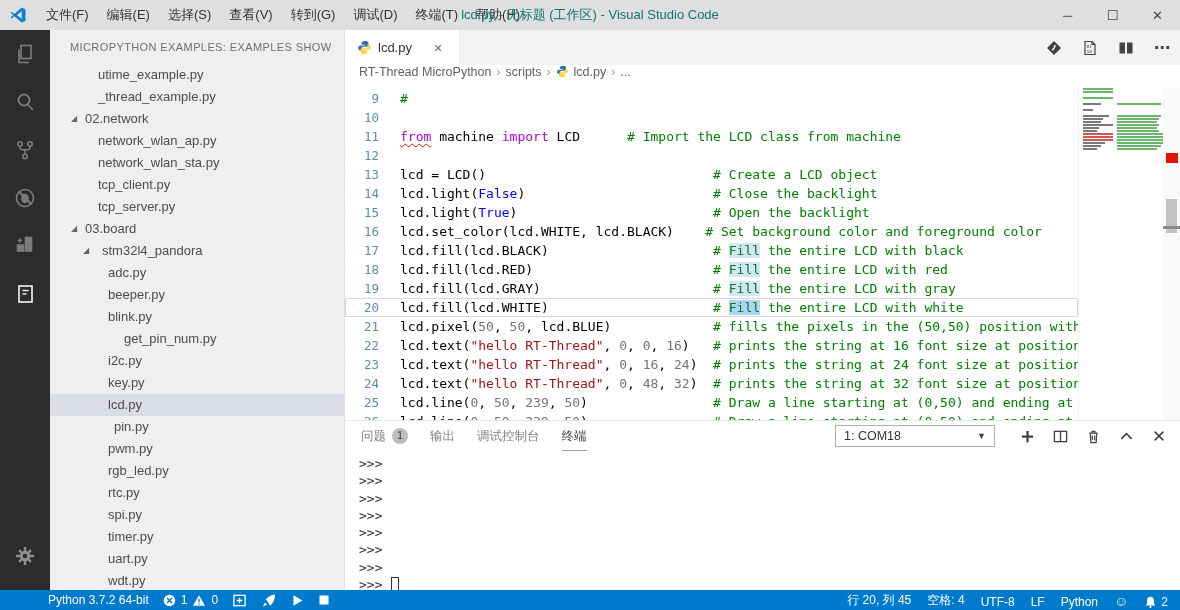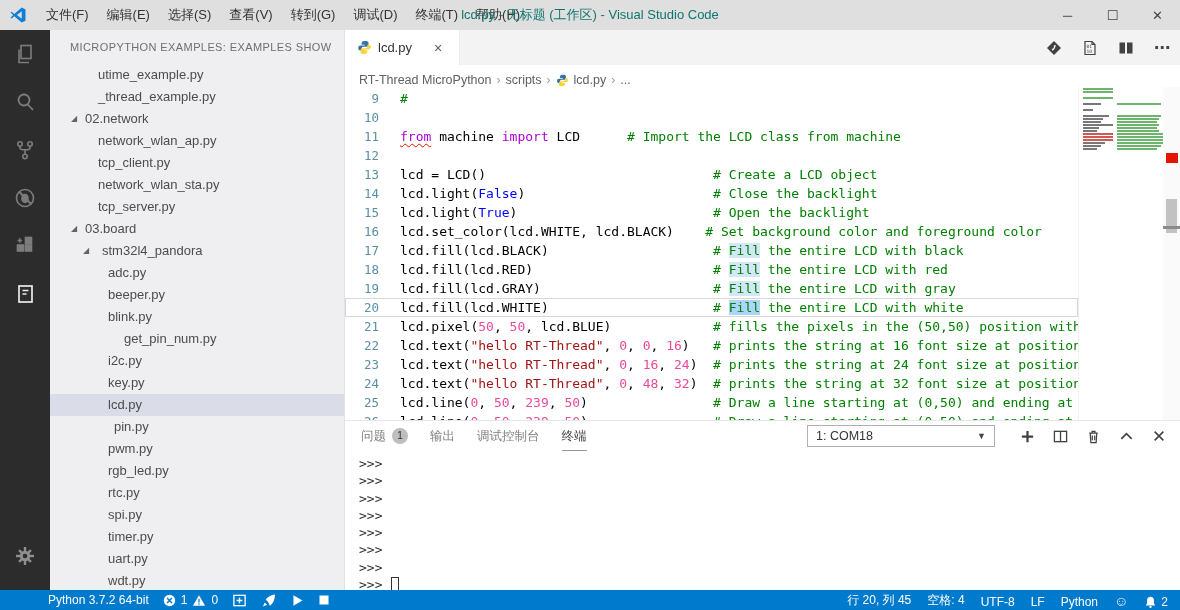--- a/index.html
+++ b/index.html
@@ -31,56 +31,56 @@
   .tree-label { position:absolute; top:0; }
 
   
   .editor-area { position:absolute; top:30px; left:345px; right:0; bottom:20px; display:flex; flex-direction:column; background:#fff; }
   .tabbar { height:35px; background:#f3f3f3; display:flex; align-items:stretch; position:relative; flex:0 0 auto; }
   .tab { background:#fff; display:flex; align-items:center; padding:0 10px 0 12px; width:115px; border-right:1px solid #ececec; }
   .tab-label { margin:0 22px 0 6px; color:#333; }
   .tab-close { color:#5a5a5a; font-size:14px; cursor:pointer; }
   .tab-actions { position:absolute; right:8px; top:0; height:35px; display:flex; align-items:center; gap:16px; }
   .tab-action { width:20px; height:20px; display:flex; align-items:center; justify-content:center; cursor:pointer; color:#424242; }
-  .breadcrumbs { height:22px; display:flex; align-items:flex-end; padding-left:14px; color:#616161; font-size:12.5px; background:#fff; flex:0 0 auto; gap:5px; }
+  .breadcrumbs { height:22px; display:flex; align-items:flex-start; padding-left:14px; color:#616161; font-size:12.5px; background:#fff; flex:0 0 auto; gap:5px; }
   .bc-sep { color:#9b9b9b; font-size:12px; }
   .bc-ellipsis { color:#616161; }
 
   .code-wrap { position:relative; flex:1 1 auto; overflow:hidden; background:#fff; }
   .code-scroll { position:absolute; top:2px; left:0; right:102px; bottom:0; overflow:hidden; }
   .code-line { display:flex; height:19px; line-height:19px; font-family:"DejaVu Sans Mono","Liberation Mono",monospace; font-size:13px; white-space:pre; position:relative; }
   .gutter { width:34px; flex:0 0 auto; text-align:right; color:#5b8fa6; font-size:12.5px; }
   .ltext { margin-left:21px; color:#000; }
   .code-line.current::before { content:""; position:absolute; left:0; right:0; top:0; bottom:0; border:1px solid #d7d7d7; pointer-events:none; }
   .tok-k { color:#af00db; }
   .tok-kq { color:#af00db; text-decoration:underline wavy #e51400; text-decoration-thickness:1px; text-underline-offset:2px; }
   .tok-c { color:#008000; }
   .tok-s { color:#a31515; }
-  .tok-n { color:#ec4899; }
+  .tok-n { color:#737373; }
   .tok-b { color:#0000ff; }
   .tok-hl { color:#008000; background:#d2e7fa; }
   .tok-hl2 { color:#008000; background:#add6ff; }
 
   
   .minimap { position:absolute; top:0; right:17px; width:85px; bottom:0; background:#fff; border-left:1px solid #f0f0f0; }
   .mm-row { height:2px; margin:1px 0 0 4px; position:relative; }
   .mm-seg { position:absolute; top:0; height:2px; }
   .overview { position:absolute; top:0; right:0; width:17px; bottom:0; background:#fafafa; }
   .ov-error { position:absolute; right:2px; top:66px; width:12px; height:10px; background:#e51400; }
   .ov-thumb { position:absolute; right:3px; top:112px; width:11px; height:34px; background:#c2c2c2; }
   .ov-line { position:absolute; right:0; top:139px; width:17px; height:3px; background:#8a8a8a; }
 
   
   .panel { height:170px; flex:0 0 auto; border-top:1px solid #e7e7e7; background:#fff; display:flex; flex-direction:column; }
   .panel-header { height:30px; display:flex; align-items:center; padding-left:16px; position:relative; flex:0 0 auto; }
   .panel-tab { margin-right:22px; color:#808080; font-size:12.5px; display:flex; align-items:center; gap:6px; height:30px; line-height:30px; cursor:pointer; }
   .panel-tab.active { color:#424242; border-bottom:1px solid #9b9b9b; }
   .panel-badge { background:#bebebe; color:#333; width:16px; height:16px; border-radius:50%; font-size:10px; display:flex; align-items:center; justify-content:center; }
   .panel-right { position:absolute; right:12px; top:0; height:30px; display:flex; align-items:center; gap:15px; }
-  .term-select { width:188px; height:22px; border:1px solid #afafaf; background:#fff; display:flex; align-items:center; padding:0 8px; color:#333; font-size:12.5px; justify-content:space-between; cursor:pointer; margin-right:8px; }
+  .term-select { width:160px; height:22px; border:1px solid #afafaf; background:#fff; display:flex; align-items:center; padding:0 8px; color:#333; font-size:12.5px; justify-content:space-between; cursor:pointer; margin-right:8px; }
   .panel-icon { width:18px; height:18px; display:flex; align-items:center; justify-content:center; color:#424242; cursor:pointer; }
   .terminal { flex:1; padding:4px 0 0 14px; font-family:"DejaVu Sans Mono","Liberation Mono",monospace; font-size:13px; color:#333; overflow:hidden; }
   .term-line { height:17.3px; line-height:17.3px; white-space:pre; }
   .term-cursor { display:inline-block; width:8px; height:14px; border:1px solid #333; vertical-align:-2px; margin-left:9px; }
 
   
   .statusbar { position:absolute; left:0; right:0; bottom:0; height:20px; background:#007acc; color:#fff; display:flex; align-items:center; font-size:12px; }
   .sb-left { display:flex; align-items:center; gap:14px; padding-left:48px; }
   .sb-right { margin-left:auto; display:flex; align-items:flex-end; gap:16px; padding-right:12px; }
   .sb-item { display:flex; align-items:center; gap:4px; cursor:pointer; white-space:nowrap; }
@@ -185,24 +185,24 @@
           <span class="tree-label" style="left: 48px;">_thread_example.py</span>
         </div>
         <div class="tree-row">
           <span class="tree-arrow" style="left: 21px;">◢</span>
           <span class="tree-label" style="left: 35px;">02.network</span>
         </div>
         <div class="tree-row">
           <span class="tree-label" style="left: 48px;">network_wlan_ap.py</span>
         </div>
         <div class="tree-row">
+          <span class="tree-label" style="left: 48px;">network_wlan_sta.py</span>
+        </div>
+        <div class="tree-row">
           <span class="tree-label" style="left: 48px;">tcp_client.py</span>
-        </div>
-        <div class="tree-row">
-          <span class="tree-label" style="left: 48px;">network_wlan_sta.py</span>
         </div>
         <div class="tree-row">
           <span class="tree-label" style="left: 48px;">tcp_server.py</span>
         </div>
         <div class="tree-row">
           <span class="tree-arrow" style="left: 21px;">◢</span>
           <span class="tree-label" style="left: 35px;">03.board</span>
         </div>
         <div class="tree-row">
           <span class="tree-arrow" style="left: 33px;">◢</span>

